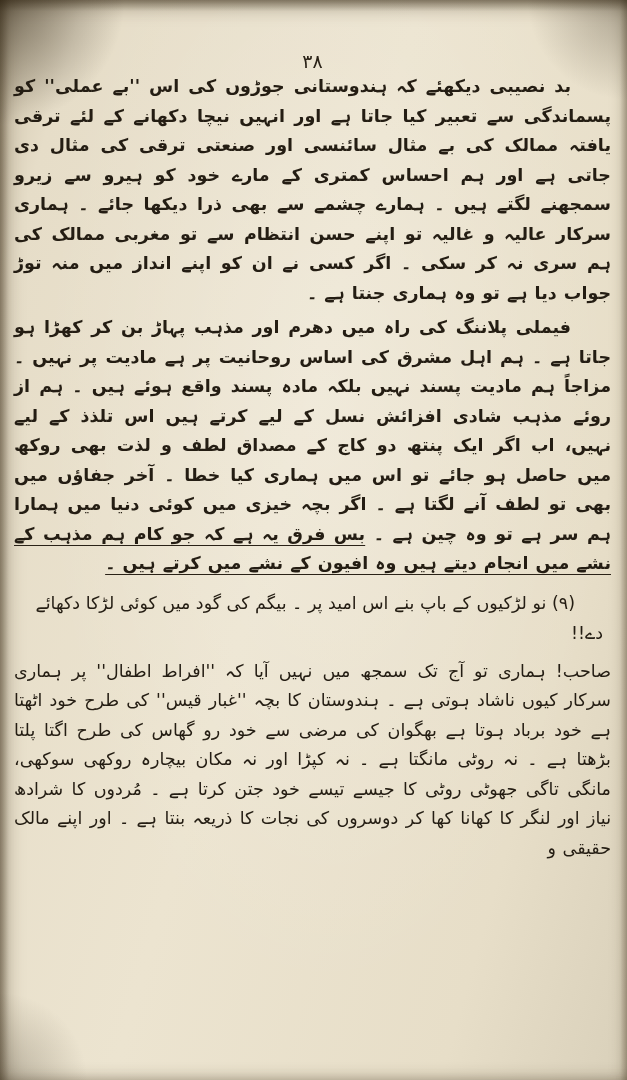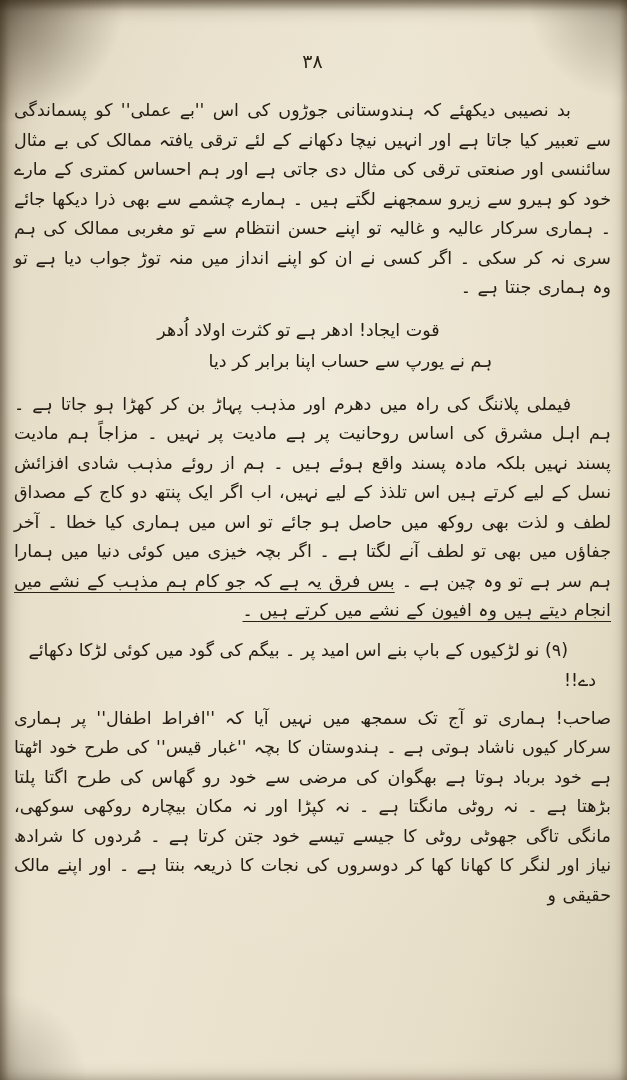--- a/index.html
+++ b/index.html
@@ -44,44 +44,44 @@
     position: absolute;
     inset: 0;
     padding: 50px 16px 0 14px;
     direction: rtl;
     color: #241d13;
   }
   .page-number {
     text-align: center;
     font-size: 19px;
     letter-spacing: 3px;
-    margin-bottom: 24px;
     color: #2a2217;
   }
   .para {
     margin: 0 0 5px 0;
     font-size: 17.5px;
     line-height: 29.5px;
     text-align: justify;
     text-justify: inter-word;
     word-spacing: 1px;
   }
   .indent {
     text-indent: 40px;
+    font-weight: bold;
   }
   .verse {
     margin: 12px 0 13px 0;
     font-size: 17.5px;
     line-height: 31px;
     text-align: center;
   }
   .verse-line.v1 { transform: translateX(-14px); }
   .verse-line.v2 { transform: translateX(38px); }
   .verse-single {
-    margin: 9px 15px 9px 0;
+    margin: 9px 8px 9px 0;
     font-size: 17.5px;
     line-height: 30px;
     text-align: right;
     text-indent: 28px;
   }
   .underlined {
     text-decoration: underline;
     text-underline-offset: 5px;
     text-decoration-thickness: 1.2px;
     text-decoration-color: #2a2217;
@@ -90,24 +90,20 @@
 </head>
 <body>
 
 <div class="scan">
   <div class="page-inner">
 
     <div class="page-number">۳۸</div>
 
     <p class="para indent">بد نصیبی دیکھئے کہ ہندوستانی جوڑوں کی اس ''بے عملی'' کو پسماندگی سے تعبیر کیا جاتا ہے اور انہیں نیچا دکھانے کے لئے ترقی یافتہ ممالک کی بے مثال سائنسی اور صنعتی ترقی کی مثال دی جاتی ہے اور ہم احساس کمتری کے مارے خود کو ہیرو سے زیرو سمجھنے لگتے ہیں ۔ ہمارے چشمے سے بھی ذرا دیکھا جائے ۔ ہماری سرکار عالیہ و غالیہ تو اپنے حسن انتظام سے تو مغربی ممالک کی ہم سری نہ کر سکی ۔ اگر کسی نے ان کو اپنے انداز میں منہ توڑ جواب دیا ہے تو وہ ہماری جنتا ہے ۔</p>
 
-    <div class="verse">
-      <div class="verse-line v1">قوت ایجاد! ادھر ہے تو کثرت اولاد اُدھر</div>
-      <div class="verse-line v2">ہم نے یورپ سے حساب اپنا برابر کر دیا</div>
-    </div>
 
     <p class="para indent"><span>فیملی پلاننگ کی راہ میں دھرم اور مذہب پہاڑ بن کر کھڑا ہو جاتا ہے ۔ ہم اہل مشرق کی اساس روحانیت پر ہے مادیت پر نہیں ۔ مزاجاً ہم مادیت پسند نہیں بلکہ مادہ پسند واقع ہوئے ہیں ۔ ہم از روئے مذہب شادی افزائش نسل کے لیے کرتے ہیں اس تلذذ کے لیے نہیں، اب اگر ایک پنتھ دو کاج کے مصداق لطف و لذت بھی روکھ میں حاصل ہو جائے تو اس میں ہماری کیا خطا ۔ آخر جفاؤں میں بھی تو لطف آنے لگتا ہے ۔ اگر بچہ خیزی میں کوئی دنیا میں ہمارا ہم سر ہے تو وہ چین ہے ۔</span> <span class="underlined">بس فرق یہ ہے کہ جو کام ہم مذہب کے نشے میں انجام دیتے ہیں وہ افیون کے نشے میں کرتے ہیں ۔</span></p>
 
 
     <div class="verse-single">(۹) نو لڑکیوں کے باپ بنے اس امید پر ۔ بیگم کی گود میں کوئی لڑکا دکھائے دے!!</div>
 
     <p class="para">صاحب! ہماری تو آج تک سمجھ میں نہیں آیا کہ ''افراط اطفال'' پر ہماری سرکار کیوں ناشاد ہوتی ہے ۔ ہندوستان کا بچہ ''غبار قیس'' کی طرح خود اٹھتا ہے خود برباد ہوتا ہے بھگوان کی مرضی سے خود رو گھاس کی طرح اگتا پلتا بڑھتا ہے ۔ نہ روٹی مانگتا ہے ۔ نہ کپڑا اور نہ مکان بیچارہ روکھی سوکھی، مانگی تاگی جھوٹی روٹی کا جیسے تیسے خود جتن کرتا ہے ۔ مُردوں کا شرادھ نیاز اور لنگر کا کھانا کھا کر دوسروں کی نجات کا ذریعہ بنتا ہے ۔ اور اپنے مالک حقیقی و</p>
 
   </div>
 </div>

